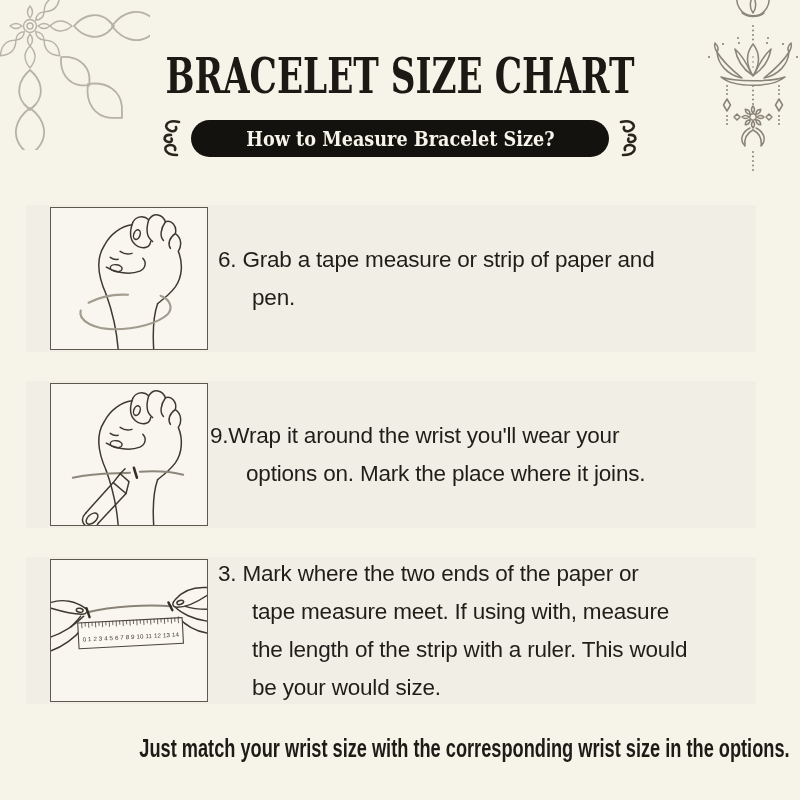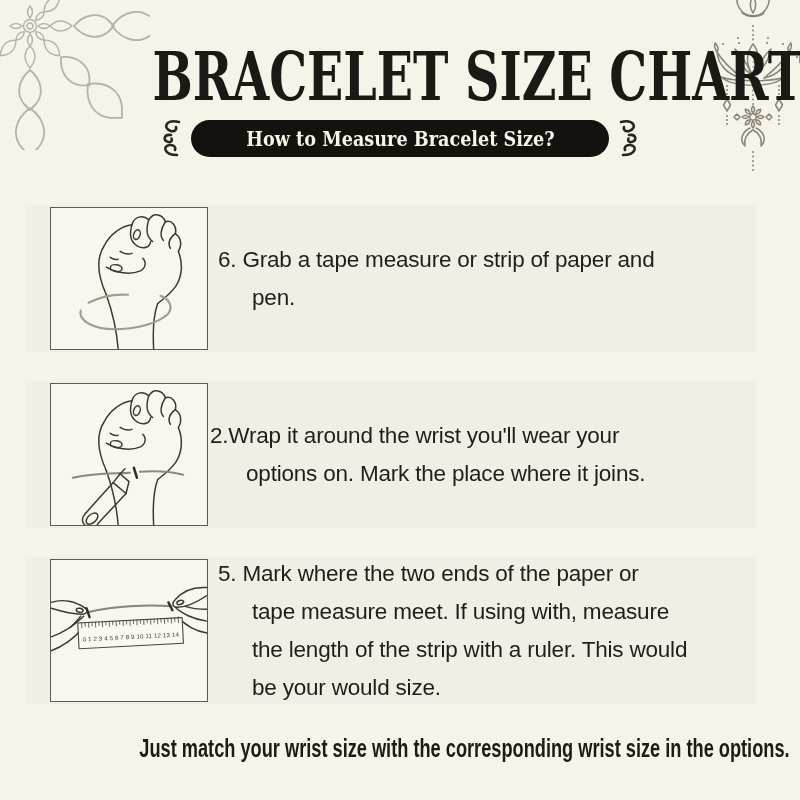--- a/index.html
+++ b/index.html
@@ -1,22 +1,22 @@
 <!DOCTYPE html>
 <html><head>
 <meta charset="utf-8">
 <style>
   html,body{margin:0;padding:0;}
   body{width:800px;height:800px;overflow:hidden;}
   .page{position:relative;width:800px;height:800px;background:#f6f3e9;overflow:hidden;
         font-family:"Liberation Sans",sans-serif;color:#211f19;}
   .mandala{position:absolute;left:0;top:0;pointer-events:none;}
   .lotus{position:absolute;left:690px;top:0;pointer-events:none;}
-  .title{margin:48px 0 0 13px;height:56px;line-height:56px;text-align:center;
-         font-family:"DejaVu Serif",serif;font-weight:bold;font-size:68px;color:#1b1914;
+  .title{margin:48px 0 0 0;height:56px;line-height:56px;text-align:center;
+         font-family:"DejaVu Serif",serif;font-weight:bold;font-size:49px;color:#1b1914;
          letter-spacing:0px;white-space:nowrap;}
   .title span{display:inline-block;transform:scaleX(0.70);transform-origin:center;}
   .badge-row{margin-top:14px;height:40px;display:flex;justify-content:center;align-items:center;gap:9px;}
   .pill{background:#14120e;color:#f7f4ea;border-radius:20px;height:37px;display:flex;
         align-items:center;padding:0 26px;}
   .pill span{font-family:"DejaVu Serif",serif;font-weight:bold;font-size:21px;white-space:nowrap;
         display:inline-block;transform:scaleX(0.84);transform-origin:center;}
   .flourish{flex:none;}
   .flip{transform:scaleX(-1);}
   .steps{margin-top:47px;}
@@ -210,21 +210,21 @@
           <g>
             <path d="M35,131 L63,100 L76,111 L48,141"></path>
             <path d="M63,100 L70,91 L79,99 L76,111"></path>
             <path d="M70,91 L75,86"></path>
             <path d="M35,131 C30,136 31,142 37,145 C42,147 46,145 48,141"></path>
             <ellipse cx="41.5" cy="136.5" rx="7" ry="4.2" transform="rotate(-42,41.5,136.5)"></ellipse>
           </g>
         </svg>
       </div>
       <div class="step-text step-text-2">
-        <div>2.Wrap it around the wrist you'll wear your</div>
+        <div>9.Wrap it around the wrist you'll wear your</div>
         <div class="cont">options on. Mark the place where it joins.</div>
       </div>
     </div>
 
     <div class="step-row">
       <div class="figure">
         <svg width="156" height="141" viewBox="0 0 158 143" fill="none" stroke="#3e382f" stroke-width="1.5" stroke-linecap="round" stroke-linejoin="round">
           <g>
             <path d="M0,43 C12,39 25,42 35,49"></path>
             <path d="M35,49 C38,52 36,55 31,55 C21,55 10,52 0,49"></path>
@@ -244,21 +244,21 @@
           <path d="M36,49 L39,58" stroke="#332e26" stroke-width="2.4"></path>
           <path d="M119,43 L123,51" stroke="#332e26" stroke-width="2.4"></path>
           <g transform="translate(27,64) rotate(-3)">
             <rect x="0" y="0" width="106" height="26" fill="#faf8f1" stroke="#4b453b" stroke-width="1.1"></rect>
             <path stroke="#4b453b" stroke-width="0.8" d="M4,0 v5 M7.5,0 v3.5 M11,0 v5 M14.5,0 v3.5 M18,0 v5 M21.5,0 v3.5 M25,0 v5 M28.5,0 v3.5 M32,0 v5 M35.5,0 v3.5 M39,0 v5 M42.5,0 v3.5 M46,0 v5 M49.5,0 v3.5 M53,0 v5 M56.5,0 v3.5 M60,0 v5 M63.5,0 v3.5 M67,0 v5 M70.5,0 v3.5 M74,0 v5 M77.5,0 v3.5 M81,0 v5 M84.5,0 v3.5 M88,0 v5 M91.5,0 v3.5 M95,0 v5 M98.5,0 v3.5 M102,0 v5"></path>
             <text x="53" y="19" text-anchor="middle" font-size="6" fill="#4b453b" stroke="none" font-family="Liberation Sans, sans-serif" textLength="98" lengthAdjust="spacingAndGlyphs">0 1 2 3 4 5 6 7 8 9 10 11 12 13 14</text>
           </g>
         </svg>
       </div>
       <div class="step-text">
-        <div>5. Mark where the two ends of the paper or</div>
+        <div>3. Mark where the two ends of the paper or</div>
         <div class="cont">tape measure meet. If using with, measure</div>
         <div class="cont">the length of the strip with a ruler. This would</div>
         <div class="cont">be your would size.</div>
       </div>
     </div>
 
   </div>
 
   <div class="footer">
     <span>Just match your wrist size with the corresponding wrist size in the options.</span>

